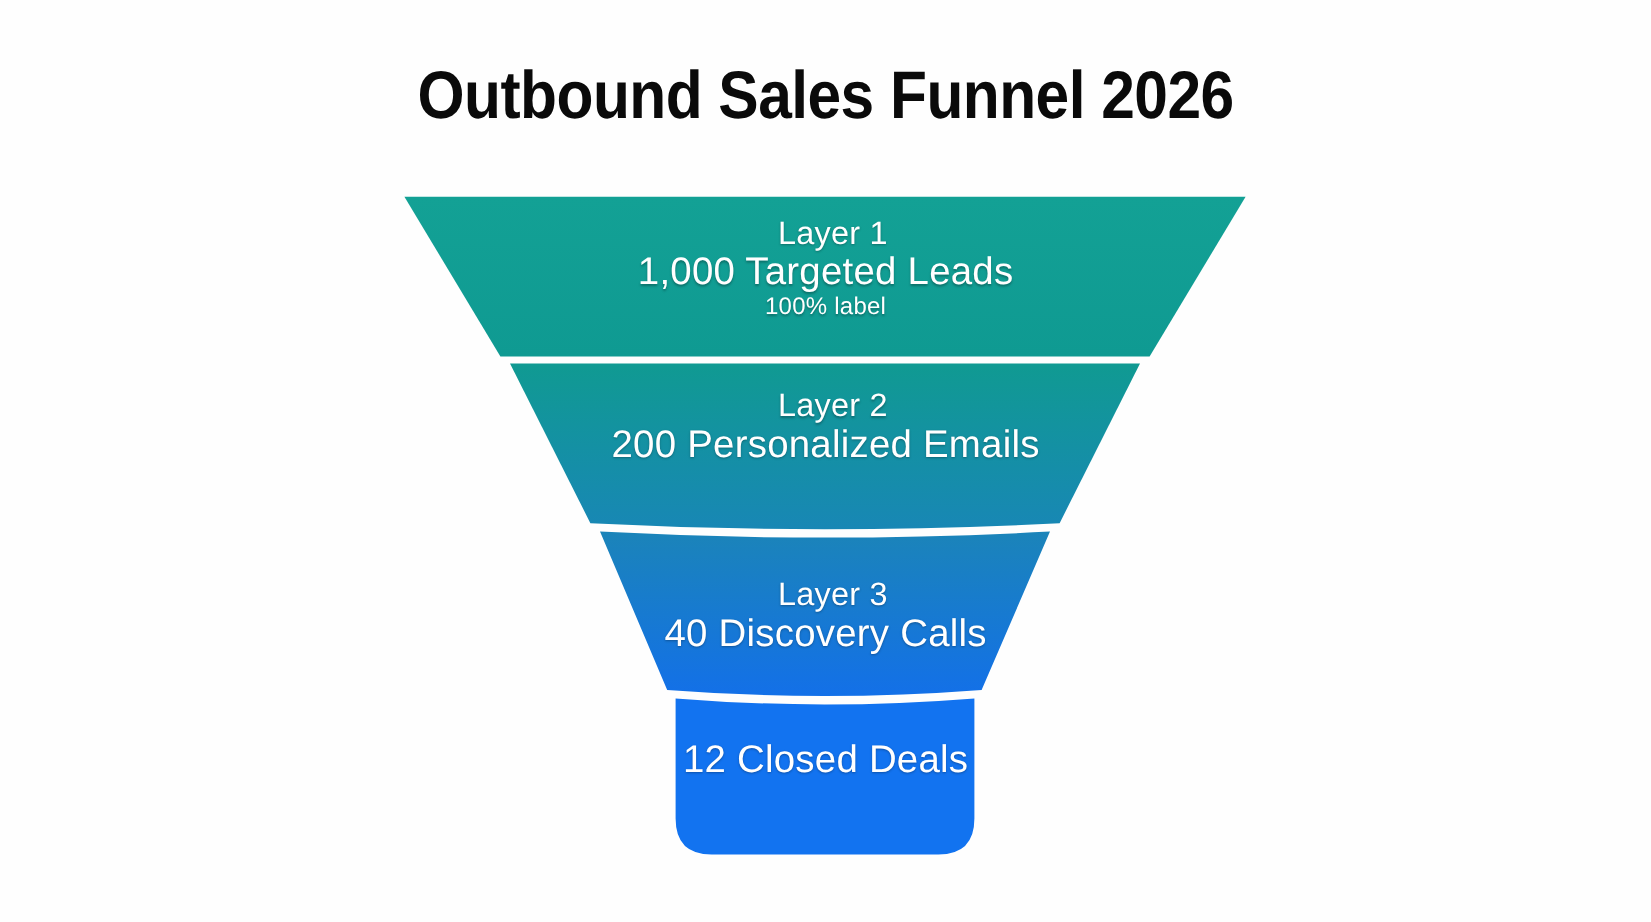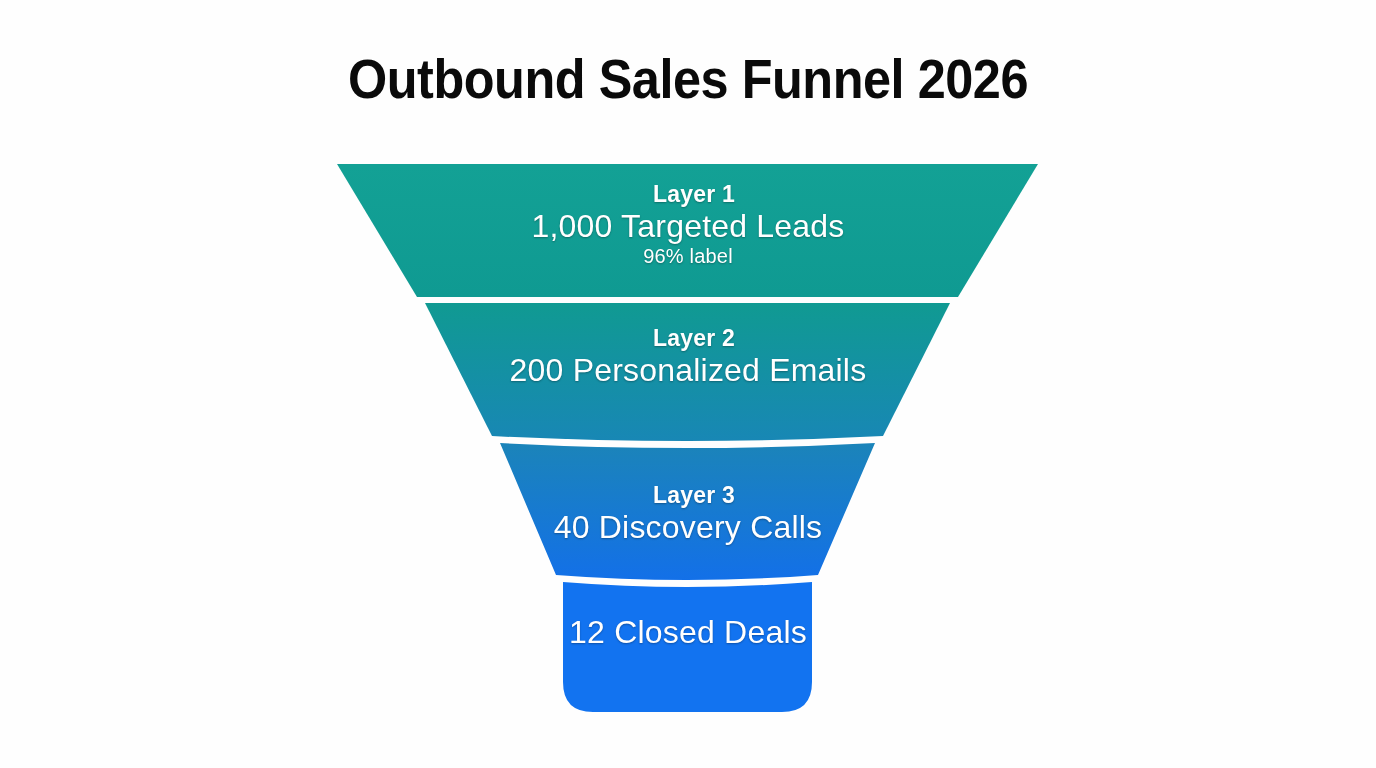--- a/index.html
+++ b/index.html
@@ -56,22 +56,22 @@
     pointer-events: none;
   }
   .layer-label-group {
     position: absolute;
     width: 1376px;
     text-align: center;
     color: #ffffff;
     text-shadow: 0 1px 2px rgba(0,0,0,0.30);
   }
   .layer-name {
-    font-size: 23px;
-    font-weight: bold;
+    font-size: 27px;
+    font-weight: normal;
     line-height: 32px;
     letter-spacing: 0.2px;
     margin-left: 12px;
   }
   .layer-value {
     font-size: 32px;
     font-weight: normal;
     line-height: 33px;
     letter-spacing: 0.2px;
   }
@@ -122,21 +122,21 @@
       <path d="M 500,443 Q 687,453 875,443 L 818,575 Q 687,585 556,575 Z" fill="url(#grad3)"></path>
 
       <path d="M 563,582 Q 687,592 812,582 L 812,682 Q 812,712 782,712 L 593,712 Q 563,712 563,682 Z" fill="url(#grad4)"></path>
     </svg>
 
     <div class="layer-labels">
 
       <div class="layer-label-group g1">
         <div class="layer-name">Layer 1</div>
         <div class="layer-value">1,000 Targeted Leads</div>
-        <div class="layer-pct">96% label</div>
+        <div class="layer-pct">100% label</div>
       </div>
 
       <div class="layer-label-group g2">
         <div class="layer-name">Layer 2</div>
         <div class="layer-value">200 Personalized Emails</div>
       </div>
 
       <div class="layer-label-group g3">
         <div class="layer-name">Layer 3</div>
         <div class="layer-value">40 Discovery Calls</div>

